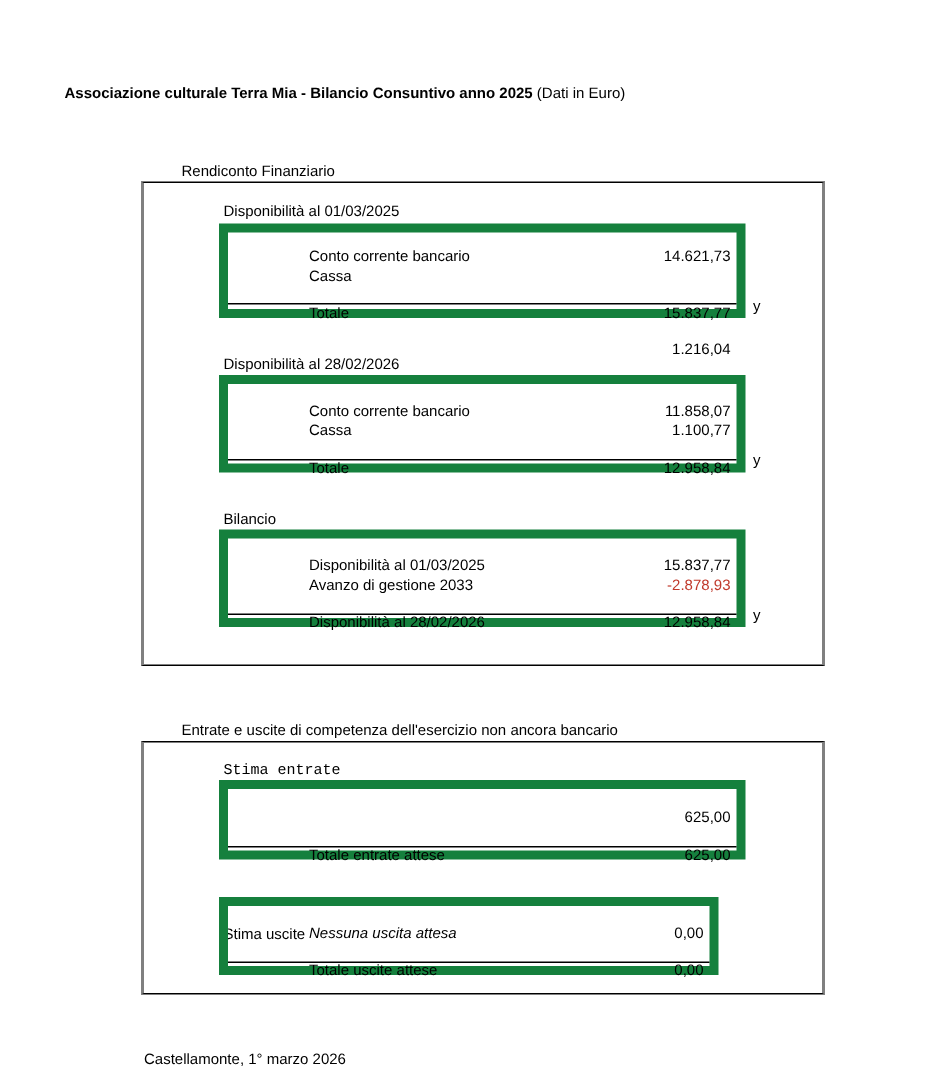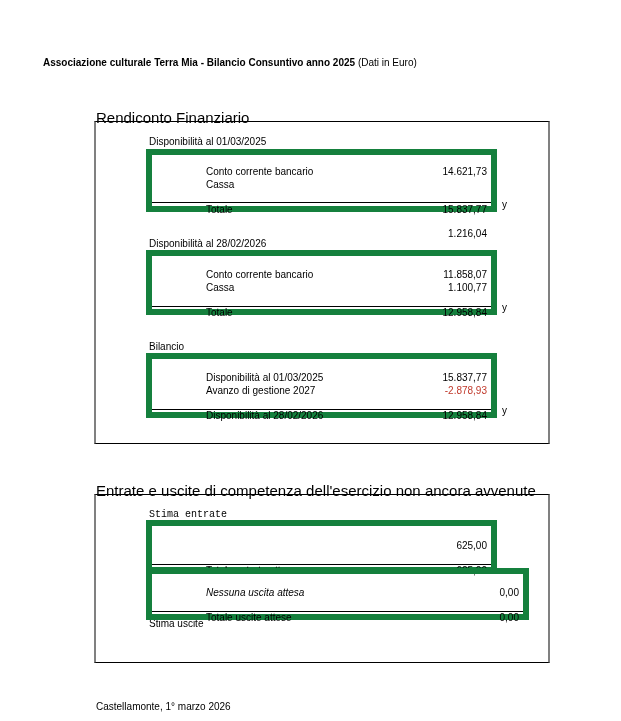--- a/index.html
+++ b/index.html
@@ -1,21 +1,21 @@
 <!DOCTYPE html>
 <html><head>
 <meta charset="utf-8">
 <style>
   html, body { margin:0; padding:0; background:#ffffff; }
   body { width:621px; height:721px; position:relative; overflow:hidden;
          font-family:"Liberation Sans", sans-serif; font-size:10px; color:#000; }
   .abs { position:absolute; white-space:nowrap; }
   .title { left:43px; top:57px; font-size:10px; }
   .title b { font-weight:bold; }
-  .sec-label { font-size:15px; }
+  .sec-label { font-size:10px;margin-left:25px; }
   .outer { position:absolute; border-top:1px solid #000; border-bottom:1px solid #000;
            border-left:2px solid #808080; border-right:2px solid #808080; box-sizing:border-box; }
   .inner { position:absolute; border:6px solid #15803d; box-sizing:border-box; }
   .sep { position:absolute; left:0; right:0; height:0; border-top:1px solid #000; }
   .row-label { position:absolute; left:54px; }
   .row-val { position:absolute; right:4px; text-align:right; }
   .neg { color:#c0392b; }
   .check { position:absolute; left:502px; }
   .italic { font-style:italic; }
 </style>
@@ -51,41 +51,41 @@
   <div class="sep" style="top:50px;"></div>
   <div class="row-label" style="top:51px;">Totale</div>
   <div class="row-val" style="top:51px;">12.958,84</div>
 </div>
 <div class="abs check" style="top:302px;">y</div>
 
 <div class="abs" style="left:149px; top:341px;">Bilancio</div>
 <div class="inner" style="left:146px; top:353px; width:351px; height:65px;">
   <div class="row-label" style="top:13px;">Disponibilità al 01/03/2025</div>
   <div class="row-val" style="top:13px;">15.837,77</div>
-  <div class="row-label" style="top:26px;">Avanzo di gestione 2027</div>
+  <div class="row-label" style="top:26px;">Avanzo di gestione 2033</div>
   <div class="row-val neg" style="top:26px;">-2.878,93</div>
   <div class="sep" style="top:50px;"></div>
   <div class="row-label" style="top:51px;">Disponibilità al 28/02/2026</div>
   <div class="row-val" style="top:51px;">12.958,84</div>
 </div>
 <div class="abs check" style="top:405px;">y</div>
 
-<div class="abs sec-label" style="left:96px; top:482px;">Entrate e uscite di competenza dell'esercizio non ancora avvenute</div>
+<div class="abs sec-label" style="left:96px; top:482px;">Entrate e uscite di competenza dell'esercizio non ancora bancario</div>
 <div class="outer" style="left:94px; top:494px; width:456px; height:169px;"></div>
 
 <div class="abs" style="left:149px; top:509px;font-family:Liberation Mono, monospace;">Stima entrate</div>
 <div class="inner" style="left:146px; top:520px; width:351px; height:53px;">
   <div class="row-val" style="top:14px;">625,00</div>
   <div class="sep" style="top:38px;"></div>
   <div class="row-label" style="top:39px;">Totale entrate attese</div>
   <div class="row-val" style="top:39px;">625,00</div>
 </div>
 
 <div class="abs" style="left:149px; top:618px;">Stima uscite</div>
-<div class="inner" style="left:146px; top:568px; width:383px; height:52px;text-decoration:underline;">
+<div class="inner" style="left:146px; top:598px; width:333px; height:52px;text-decoration:underline;">
   <div class="row-label italic" style="top:13px;">Nessuna uscita attesa</div>
   <div class="row-val" style="top:13px;">0,00</div>
   <div class="sep" style="top:37px;"></div>
   <div class="row-label" style="top:38px;">Totale uscite attese</div>
   <div class="row-val" style="top:38px;">0,00</div>
 </div>
 
 <div class="abs" style="left:96px; top:701px;">Castellamonte, 1° marzo 2026</div>
 
 </body></html>

